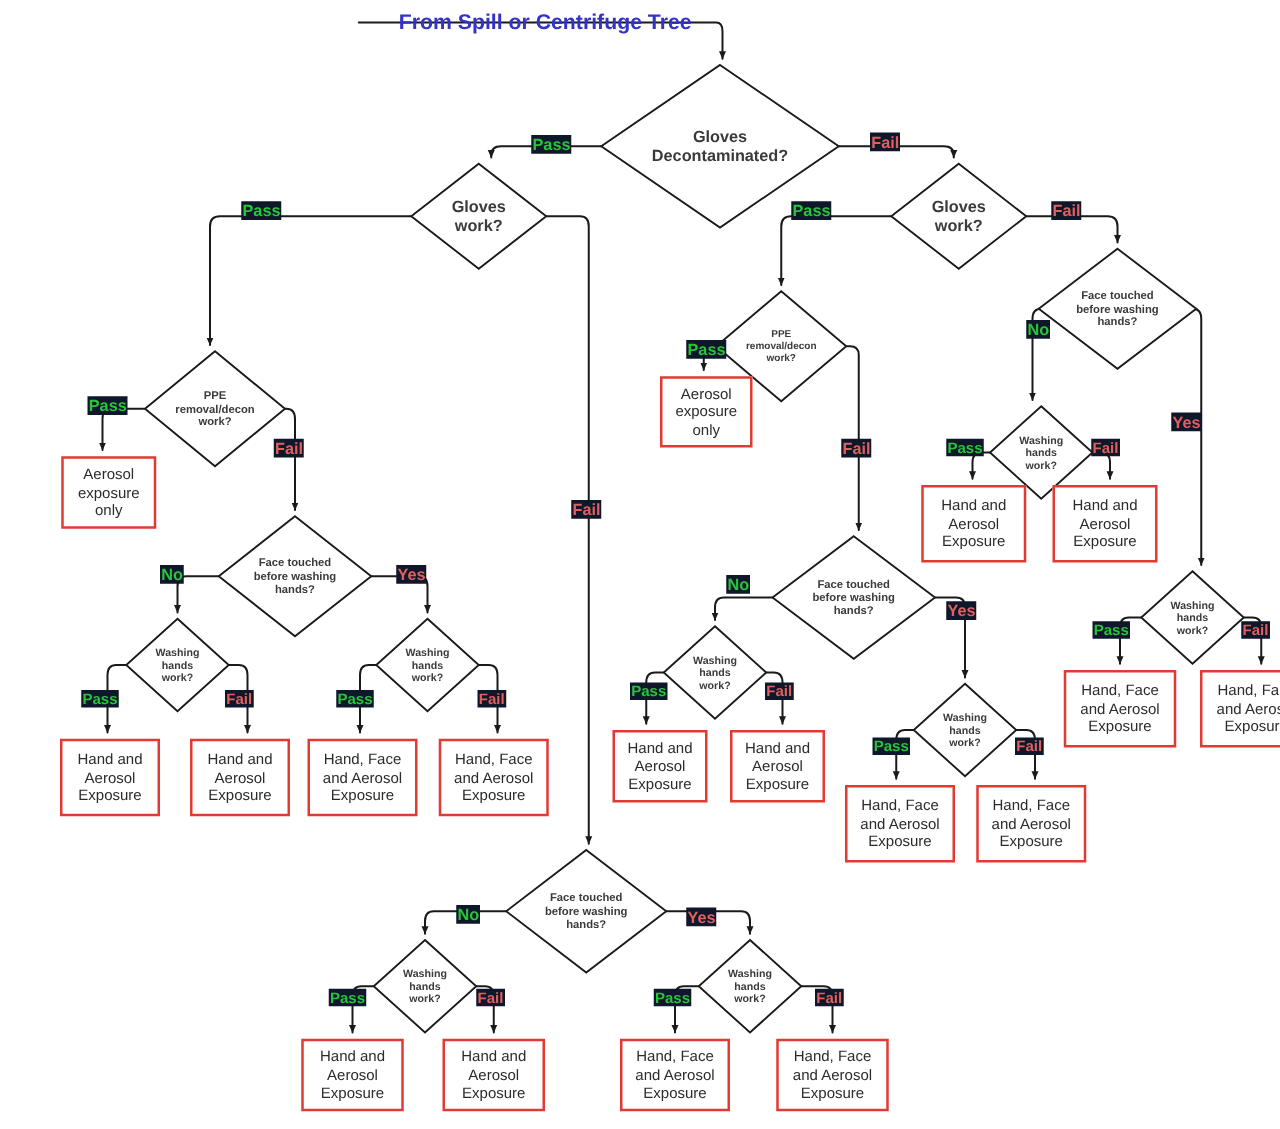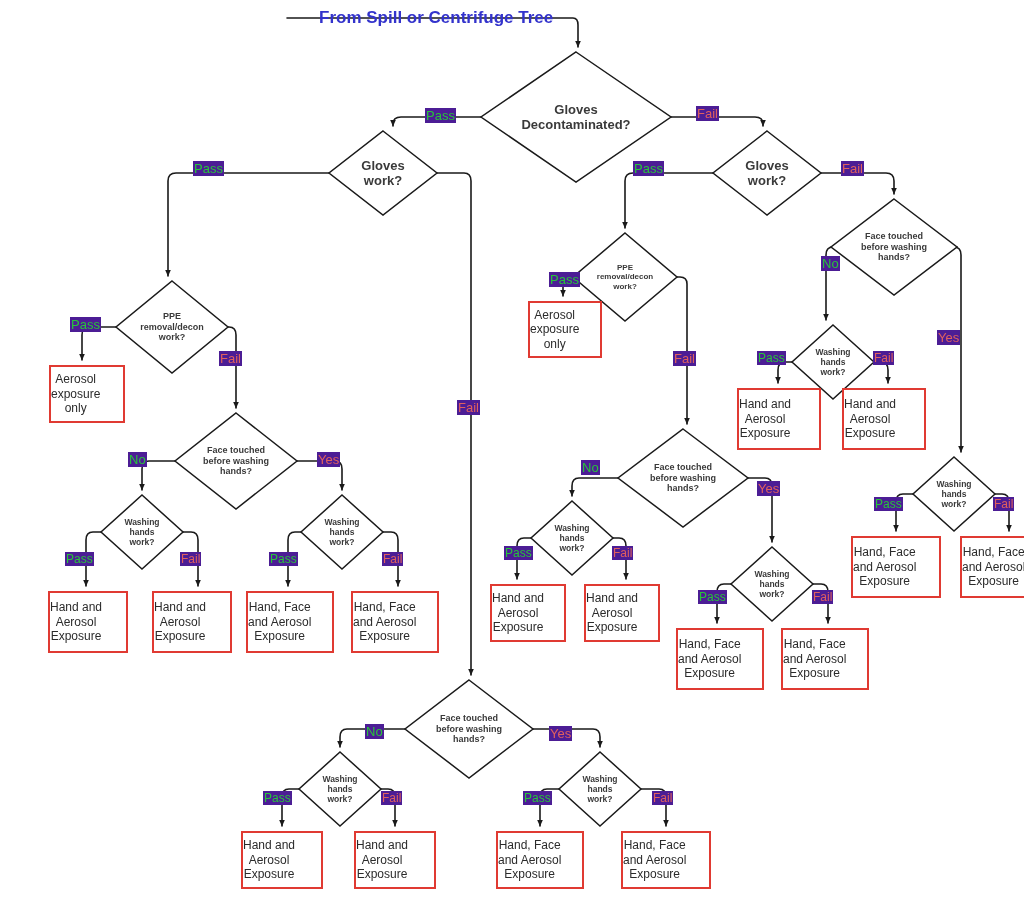--- a/index.html
+++ b/index.html
@@ -5,25 +5,25 @@
   html,body{margin:0;padding:0;background:#ffffff;}
   body{font-family:"Liberation Sans", sans-serif;}
   #stage{position:relative;width:1024px;height:903px;background:#fff;overflow:hidden;margin-left:41px;}
   svg#wire{position:absolute;left:0;top:0;width:1024px;height:903px;}
   
   .dia{position:absolute;font-weight:bold;}
   .dia .txt{position:absolute;left:0;top:50%;transform:translateY(-50%);
             width:100%;text-align:center;color:#3a3a3a;line-height:1.18;
             font-family:"Liberation Sans", sans-serif;pointer-events:none;}
   .term{position:absolute;box-sizing:border-box;border:2px solid #e03a32;
-        background:#fff;display:flex;align-items:center;justify-content:flex-start;
+        background:#fff;display:flex;align-items:center;justify-content:center;
         text-align:center;color:#2b2b2b;line-height:1.2;
         font-family:"Liberation Sans", sans-serif;}
-  .lbl{position:absolute;white-space:nowrap;font-weight:normal;
-       font-family:"Liberation Sans", sans-serif;background:#4c1d95;padding:0 1px;}
+  .lbl{position:absolute;white-space:nowrap;font-weight:bold;
+       font-family:"Liberation Sans", sans-serif;background:#0f172a;padding:0 1px;}
   .lbl.pass{color:#28c43a;}
   .lbl.fail{color:#e0605e;}
   .title{position:absolute;white-space:nowrap;color:#3333cc;font-weight:bold;
          font-family:"Liberation Sans", sans-serif;}
 </style>
 </head>
 <body>
 
 <div id="stage">
 

